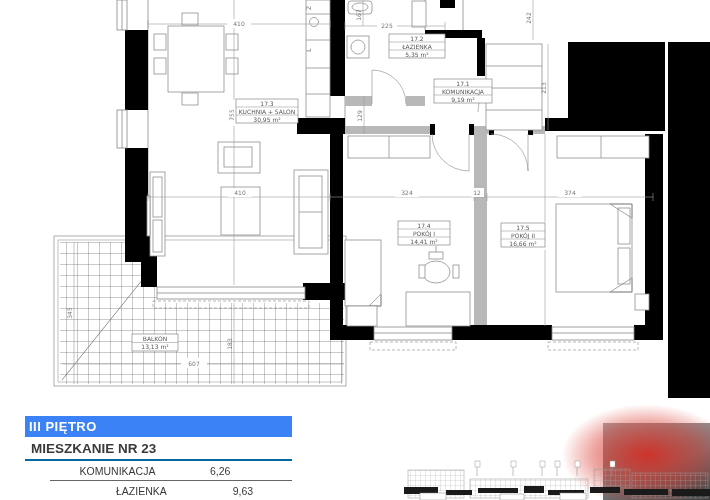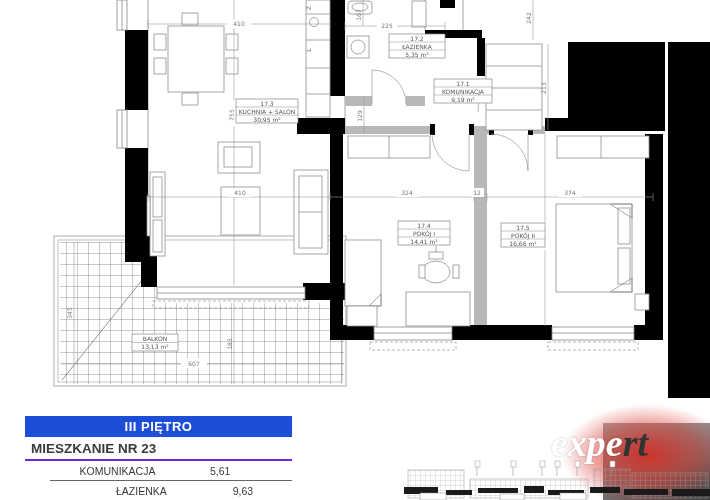--- a/index.html
+++ b/index.html
@@ -1,24 +1,24 @@
 <!DOCTYPE html>
 <html><head>
 <meta charset="utf-8">
 <style>
   html,body{margin:0;padding:0;background:#fff;}
   .stage{position:relative;width:710px;height:500px;background:#fff;overflow:hidden;
          font-family:"Liberation Sans",sans-serif;}
   svg text{font-family:"DejaVu Sans",sans-serif;}
   
   .legend{position:absolute;left:25px;top:416px;width:267px;z-index:5;}
-  .legend-header{background:#1d4ed8;color:#fff;text-align:center;font-weight:bold;
-                 font-size:13px;letter-spacing:.5px;padding:3px 17px;}
+  .legend-header{background:#3b82f6;color:#fff;font-weight:bold;
+                 font-size:13px;letter-spacing:.5px;padding:3px 4px;}
   .legend-apt{font-weight:bold;color:#3a3a3a;font-size:13.5px;padding:4px 2px 3px 6px;
-              border-bottom:2px solid #6d28d9;}
+              border-bottom:2px solid #0369a1;}
   .lrow{display:flex;font-size:10.5px;color:#3a3a3a;padding:4px 0 3px 0;}
   .lrow .lab{width:185px;text-align:center;}
   .lrow .val{width:60px;text-align:left;}
   .lrow2{border-top:1px solid #666;margin-left:25px;}
   
   .logo-square{position:absolute;left:603px;top:423px;width:107px;height:77px;z-index:1;
                background:linear-gradient(160deg,#a9a9a9 0%,#7e7e7e 55%,#3c3c3c 100%);}
   .logo-glow{position:absolute;left:563px;top:405px;width:152px;height:100px;z-index:2;
              background:radial-gradient(ellipse at 55% 50%,rgba(214,40,30,.88) 0%,
                         rgba(214,40,30,.42) 45%,rgba(214,40,30,0) 72%);}
@@ -329,24 +329,23 @@
           <rect x="610" y="461" width="5" height="6"></rect>
       </g>
     </g>
   </svg>
 
   <div class="legend">
     <div class="legend-header">III PIĘTRO</div>
     <div class="legend-apt">MIESZKANIE NR 23</div>
     <div class="lrow">
       <span class="lab">KOMUNIKACJA</span>
-      <span class="val">5,61</span>
+      <span class="val">6,26</span>
     </div>
     <div class="lrow lrow2">
       <span class="lab">ŁAZIENKA</span>
       <span class="val">9,63</span>
     </div>
 
   </div>
 
-  <div class="logo-text"><span class="w">expe</span><span class="d">rt</span></div>
 
 </div>
 
 </body></html>

